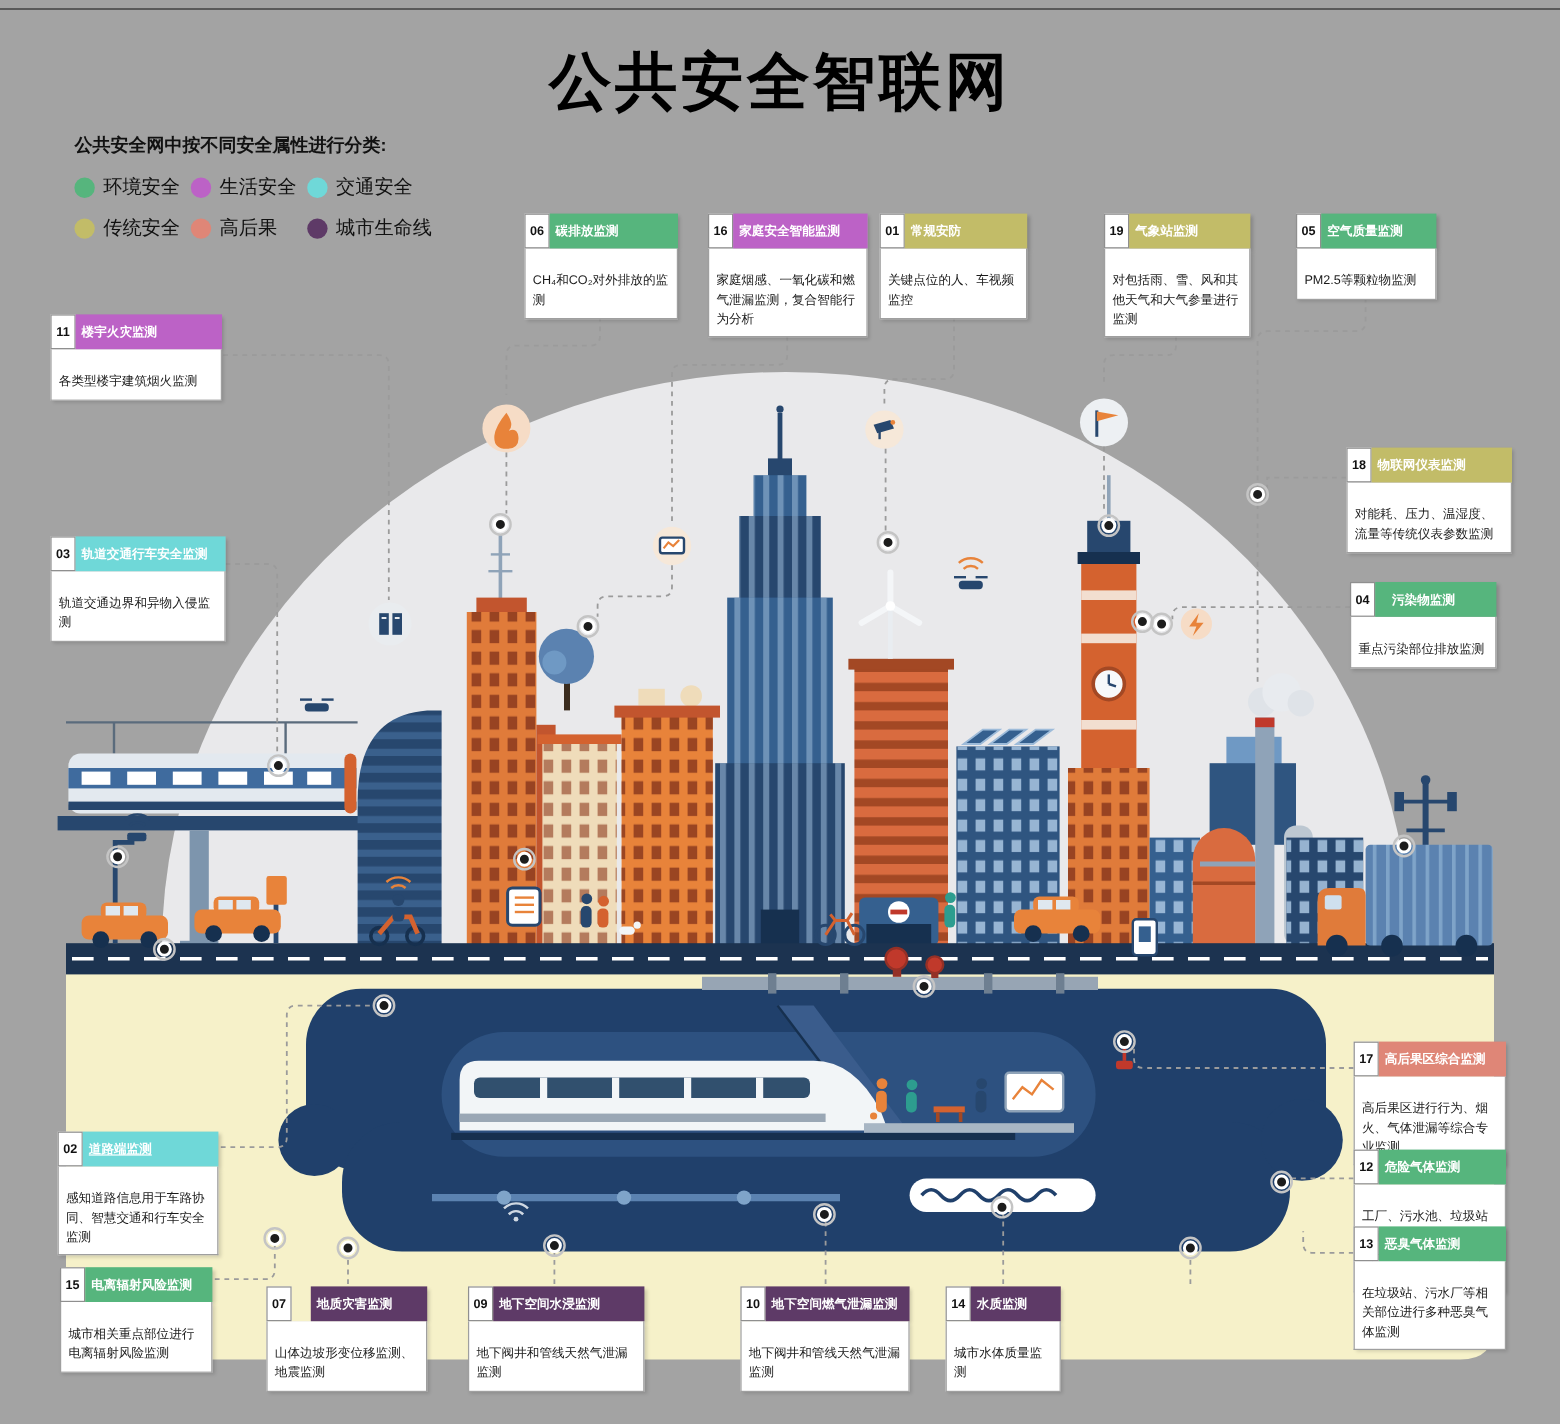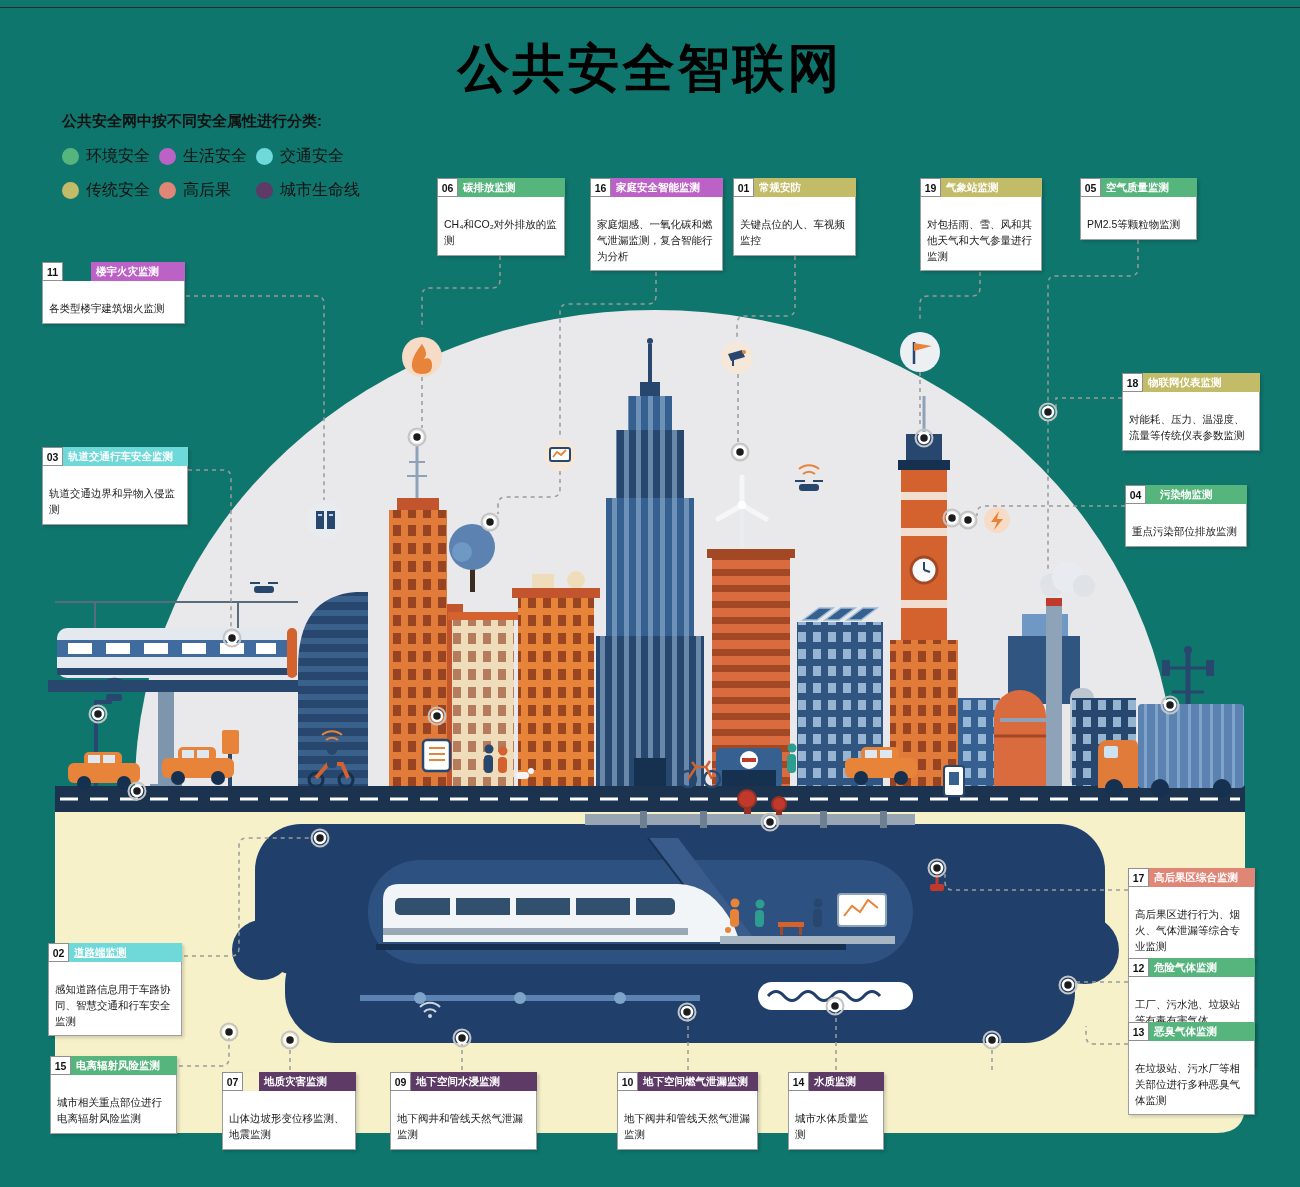--- a/index.html
+++ b/index.html
@@ -1,29 +1,29 @@
 <!DOCTYPE html>
 <html><head>
 <meta charset="utf-8">
 <style>
   html,body{margin:0;padding:0;background:#fff;}
-  .stage{position:relative;width:1300px;height:1187px;background:#0f766e;overflow:hidden;
+  .stage{position:relative;width:1300px;height:1187px;background:#a3a3a3;overflow:hidden;
          font-family:"Liberation Sans",sans-serif;}
   .top-rule{position:absolute;top:7px;left:0;width:100%;height:1px;background:#2b2b2b;}
   .page-title{position:absolute;top:34px;left:0;width:100%;text-align:center;margin:0;
               font-size:52px;font-weight:bold;color:#000;letter-spacing:3px;}
   .legend{position:absolute;left:62px;top:112px;}
   .legend-intro{font-size:15px;font-weight:bold;color:#111;margin-bottom:15px;}
   .legend-grid{display:grid;grid-template-columns:97px 97px 120px;row-gap:13px;}
   .legend-item{display:flex;align-items:center;gap:7px;}
   .dot{width:17px;height:17px;border-radius:50%;flex:0 0 auto;background:#ccc;}
   .legend-label{font-size:16px;color:#111;white-space:nowrap;}
   .city{position:absolute;left:0;top:0;width:1300px;height:1187px;}
   .callout{position:absolute;width:130px;font-size:10.5px;z-index:5;}
-  .co-head{display:flex;height:19px;box-shadow:2px 2px 3px rgba(0,0,0,.18);}
+  .co-head{display:flex;height:29px;box-shadow:2px 2px 3px rgba(0,0,0,.18);}
   .co-num{width:21px;background:#fff;border:1px solid #8f8f8f;box-sizing:border-box;
           display:flex;align-items:center;justify-content:center;
           font-size:10.5px;font-weight:bold;color:#111;}
   .co-title{flex:1;display:flex;align-items:center;padding:0 5px;color:#fff;
             font-weight:bold;font-size:10.5px;white-space:nowrap;background:#888;}
   .co-body{background:#fff;border:1px solid #9f9f9f;border-top:none;padding:20px 6px 6px;
            line-height:1.5;color:#1a1a1a;box-shadow:2px 2px 3px rgba(0,0,0,.15);}
   #c06{left:437px;top:178px;width:128px}
   #c16{left:590px;top:178px;width:133px}
   #c01{left:733px;top:178px;width:123px}
@@ -554,21 +554,21 @@
   <div class="callout" id="c05">
     <div class="co-head">
         <span class="co-num">05</span>
         <span class="co-title" style="background: rgb(86, 181, 125);">空气质量监测</span>
       </div>
     <div class="co-body">PM2.5等颗粒物监测</div>
   </div>
   <div class="callout" id="c11">
     <div class="co-head">
         <span class="co-num">11</span>
-        <span class="co-title" style="background: rgb(188, 98, 198); margin-left: 28px;">楼宇火灾监测</span>
+        <span class="co-title" style="background: rgb(188, 98, 198);">楼宇火灾监测</span>
       </div>
     <div class="co-body">各类型楼宇建筑烟火监测</div>
   </div>
   <div class="callout" id="c18">
     <div class="co-head">
         <span class="co-num">18</span>
         <span class="co-title" style="background: rgb(194, 188, 104);">物联网仪表监测</span>
       </div>
     <div class="co-body">对能耗、压力、温湿度、流量等传统仪表参数监测</div>
   </div>

